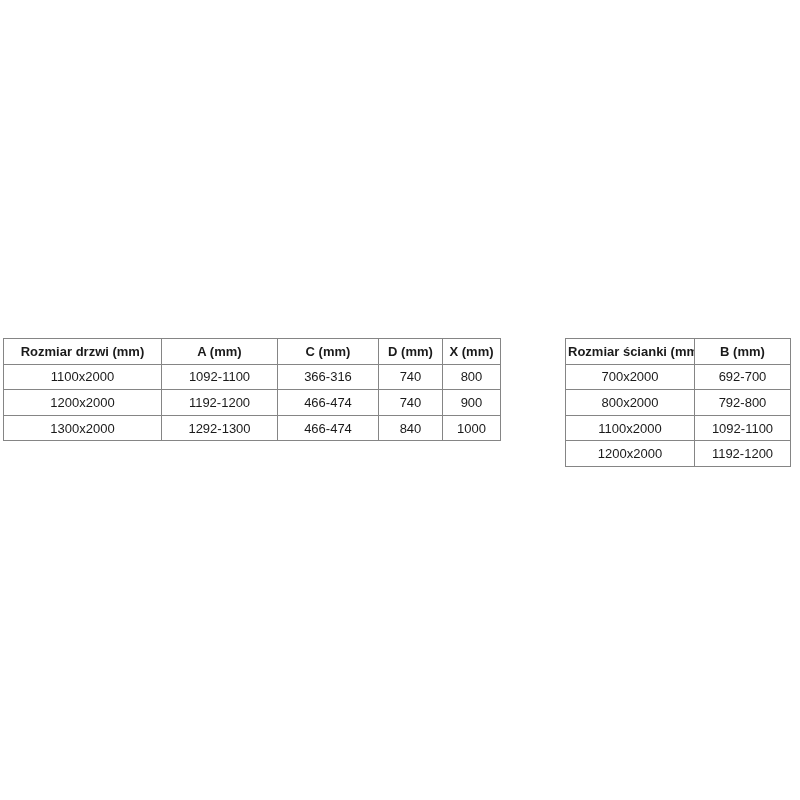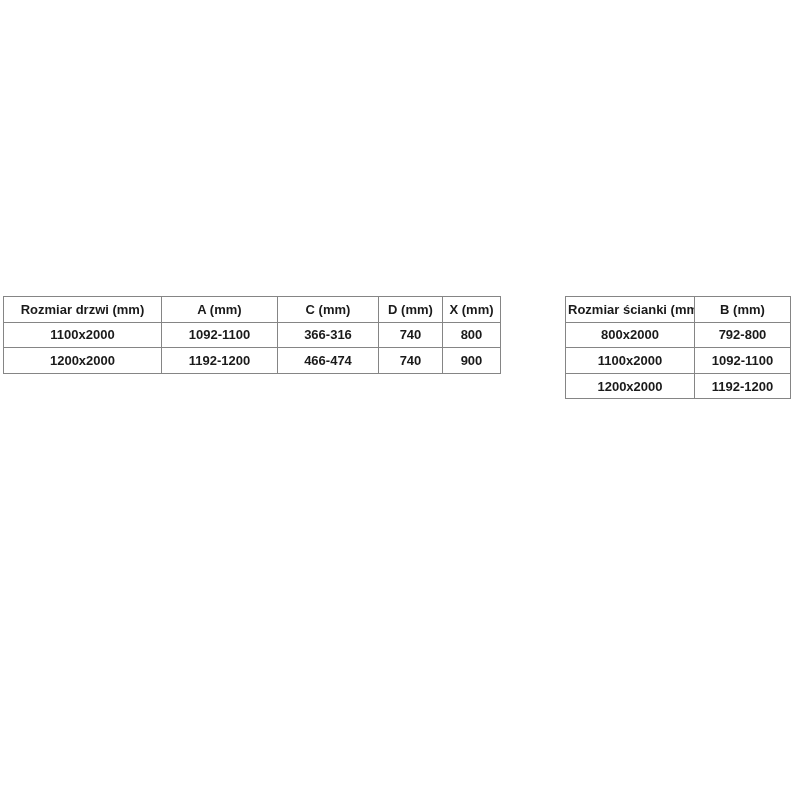--- a/index.html
+++ b/index.html
@@ -15,38 +15,39 @@
     width: 800px;
     height: 800px;
     background: #ffffff;
     overflow: hidden;
   }
   table.spec {
     position: absolute;
     border-collapse: collapse;
     table-layout: fixed;
     background: #ffffff;
+    margin-top: 42px;
   }
   #table-doors { left: 3px;   top: 296px; width: 497px; }
   #table-wall  { left: 565px; top: 296px; width: 225px; }
   table.spec th,
   table.spec td {
     border: 1px solid #858585;
     height: 24.6px;
     padding: 0 2px;
     text-align: center;
     vertical-align: middle;
     font-size: 13px;
     line-height: 1;
     color: #1a1a1a;
     white-space: nowrap;
     overflow: hidden;
   }
   table.spec th { font-weight: 700; }
-  table.spec td { font-weight: 700; }
+  table.spec td { font-weight: 400; }
 </style>
 </head>
 <body>
 
 <div class="canvas">
 
   <table class="spec" id="table-doors">
     <colgroup>
       <col style="width:158px">
       <col style="width:116px">
@@ -71,35 +72,46 @@
           <td>740</td>
           <td>800</td>
         </tr>
         <tr>
           <td>1200x2000</td>
           <td>1192-1200</td>
           <td>466-474</td>
           <td>740</td>
           <td>900</td>
         </tr>
+        <tr>
+          <td>1300x2000</td>
+          <td>1292-1300</td>
+          <td>466-474</td>
+          <td>840</td>
+          <td>1000</td>
+        </tr>
       </tbody>
   </table>
 
   <table class="spec" id="table-wall">
     <colgroup>
       <col style="width:129px">
       <col style="width:96px">
     </colgroup>
     <thead>
       <tr>
           <th>Rozmiar ścianki (mm)</th>
           <th>B (mm)</th>
         </tr>
     </thead>
     <tbody>
+        <tr>
+          <td>700x2000</td>
+          <td>692-700</td>
+        </tr>
         <tr>
           <td>800x2000</td>
           <td>792-800</td>
         </tr>
         <tr>
           <td>1100x2000</td>
           <td>1092-1100</td>
         </tr>
         <tr>
           <td>1200x2000</td>

